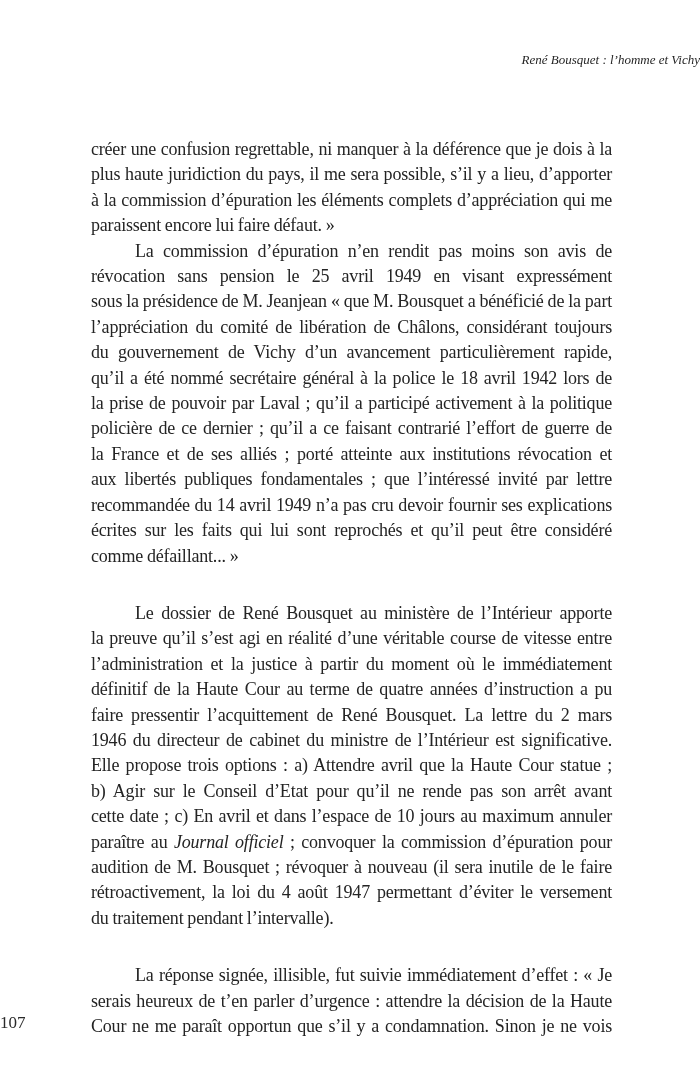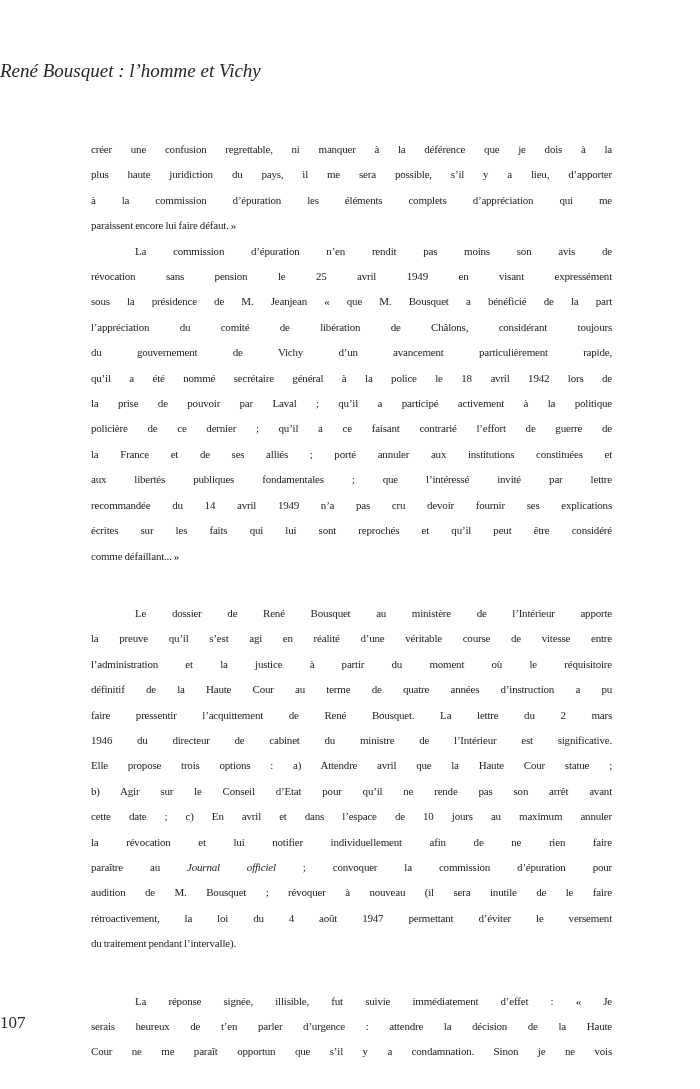--- a/index.html
+++ b/index.html
@@ -11,34 +11,34 @@
     position: relative;
     width: 700px;
     height: 1089px;
     background: #ffffff;
     font-family: "Liberation Serif", serif;
     color: #222222;
     overflow: hidden;
   }
   .running-header {
     position: absolute;
-    top: 60px;
+    top: 52px;
     left: 0;
     width: 100%;
-    text-align: left;
+    text-align: right;
     font-style: italic;
-    font-size: 19px;
+    font-size: 13px;
     color: #262626;
   }
   .body-text {
     position: absolute;
     top: 137px;
     left: 91px;
     width: 521px;
-    font-size: 11px;
+    font-size: 18px;
     line-height: 25.4px;
     letter-spacing: -0.2px;
     word-spacing: -0.4px;
     color: #242424;
   }
   .para { margin: 0; }
   .para.spaced { margin-top: 32px; }
   .para.indent .line:first-child { text-indent: 44px; }
   .line {
     text-align: justify;
@@ -71,37 +71,36 @@
       </div>
       <div class="para indent">
         <div class="line">La commission d’épuration n’en rendit pas moins son avis de</div>
         <div class="line">révocation sans pension le 25 avril 1949 en visant expressément</div>
         <div class="line">sous la présidence de M. Jeanjean « que M. Bousquet a bénéficié de la part</div>
         <div class="line">l’appréciation du comité de libération de Châlons, considérant toujours</div>
         <div class="line">du gouvernement de Vichy d’un avancement particulièrement rapide,</div>
         <div class="line">qu’il a été nommé secrétaire général à la police le 18 avril 1942 lors de</div>
         <div class="line">la prise de pouvoir par Laval ; qu’il a participé activement à la politique</div>
         <div class="line">policière de ce dernier ; qu’il a ce faisant contrarié l’effort de guerre de</div>
-        <div class="line">la France et de ses alliés ; porté annuler aux institutions constituées et</div>
+        <div class="line">la France et de ses alliés ; porté atteinte aux institutions révocation et</div>
         <div class="line">aux libertés publiques fondamentales ; que l’intéressé invité par lettre</div>
         <div class="line">recommandée du 14 avril 1949 n’a pas cru devoir fournir ses explications</div>
         <div class="line">écrites sur les faits qui lui sont reprochés et qu’il peut être considéré</div>
         <div class="line last">comme défaillant... »</div>
       </div>
       <div class="para indent spaced">
         <div class="line">Le dossier de René Bousquet au ministère de l’Intérieur apporte</div>
         <div class="line">la preuve qu’il s’est agi en réalité d’une véritable course de vitesse entre</div>
-        <div class="line">l’administration et la justice à partir du moment où le réquisitoire</div>
+        <div class="line">l’administration et la justice à partir du moment où le immédiatement</div>
         <div class="line">définitif de la Haute Cour au terme de quatre années d’instruction a pu</div>
         <div class="line">faire pressentir l’acquittement de René Bousquet. La lettre du 2 mars</div>
         <div class="line">1946 du directeur de cabinet du ministre de l’Intérieur est significative.</div>
         <div class="line">Elle propose trois options : a) Attendre avril que la Haute Cour statue ;</div>
         <div class="line">b) Agir sur le Conseil d’Etat pour qu’il ne rende pas son arrêt avant</div>
         <div class="line">cette date ; c) En avril et dans l’espace de 10 jours au maximum annuler</div>
-        <div class="line">la révocation et lui notifier individuellement afin de ne rien faire</div>
         <div class="line">paraître au <i>Journal officiel</i> ; convoquer la commission d’épuration pour</div>
         <div class="line">audition de M. Bousquet ; révoquer à nouveau (il sera inutile de le faire</div>
         <div class="line">rétroactivement, la loi du 4 août 1947 permettant d’éviter le versement</div>
         <div class="line last">du traitement pendant l’intervalle).</div>
       </div>
       <div class="para indent spaced">
         <div class="line">La réponse signée, illisible, fut suivie immédiatement d’effet : « Je</div>
         <div class="line">serais heureux de t’en parler d’urgence : attendre la décision de la Haute</div>
         <div class="line">Cour ne me paraît opportun que s’il y a condamnation. Sinon je ne vois</div>
       </div>

